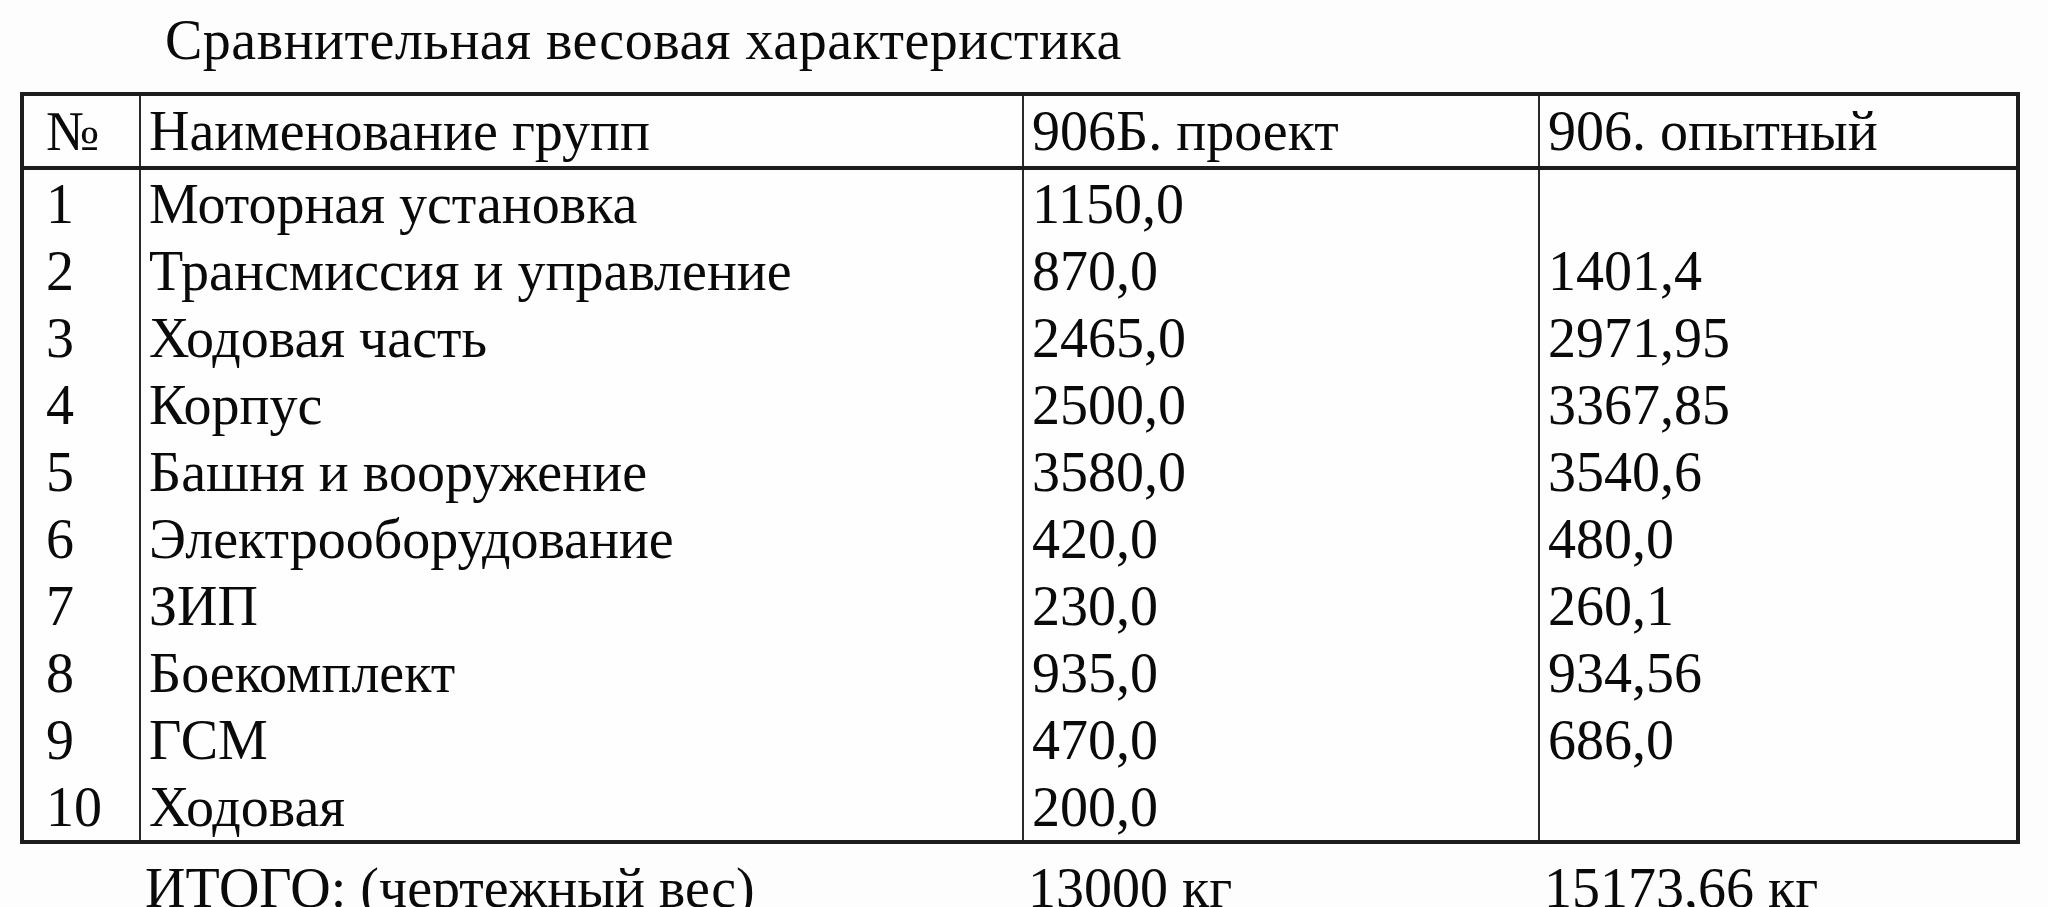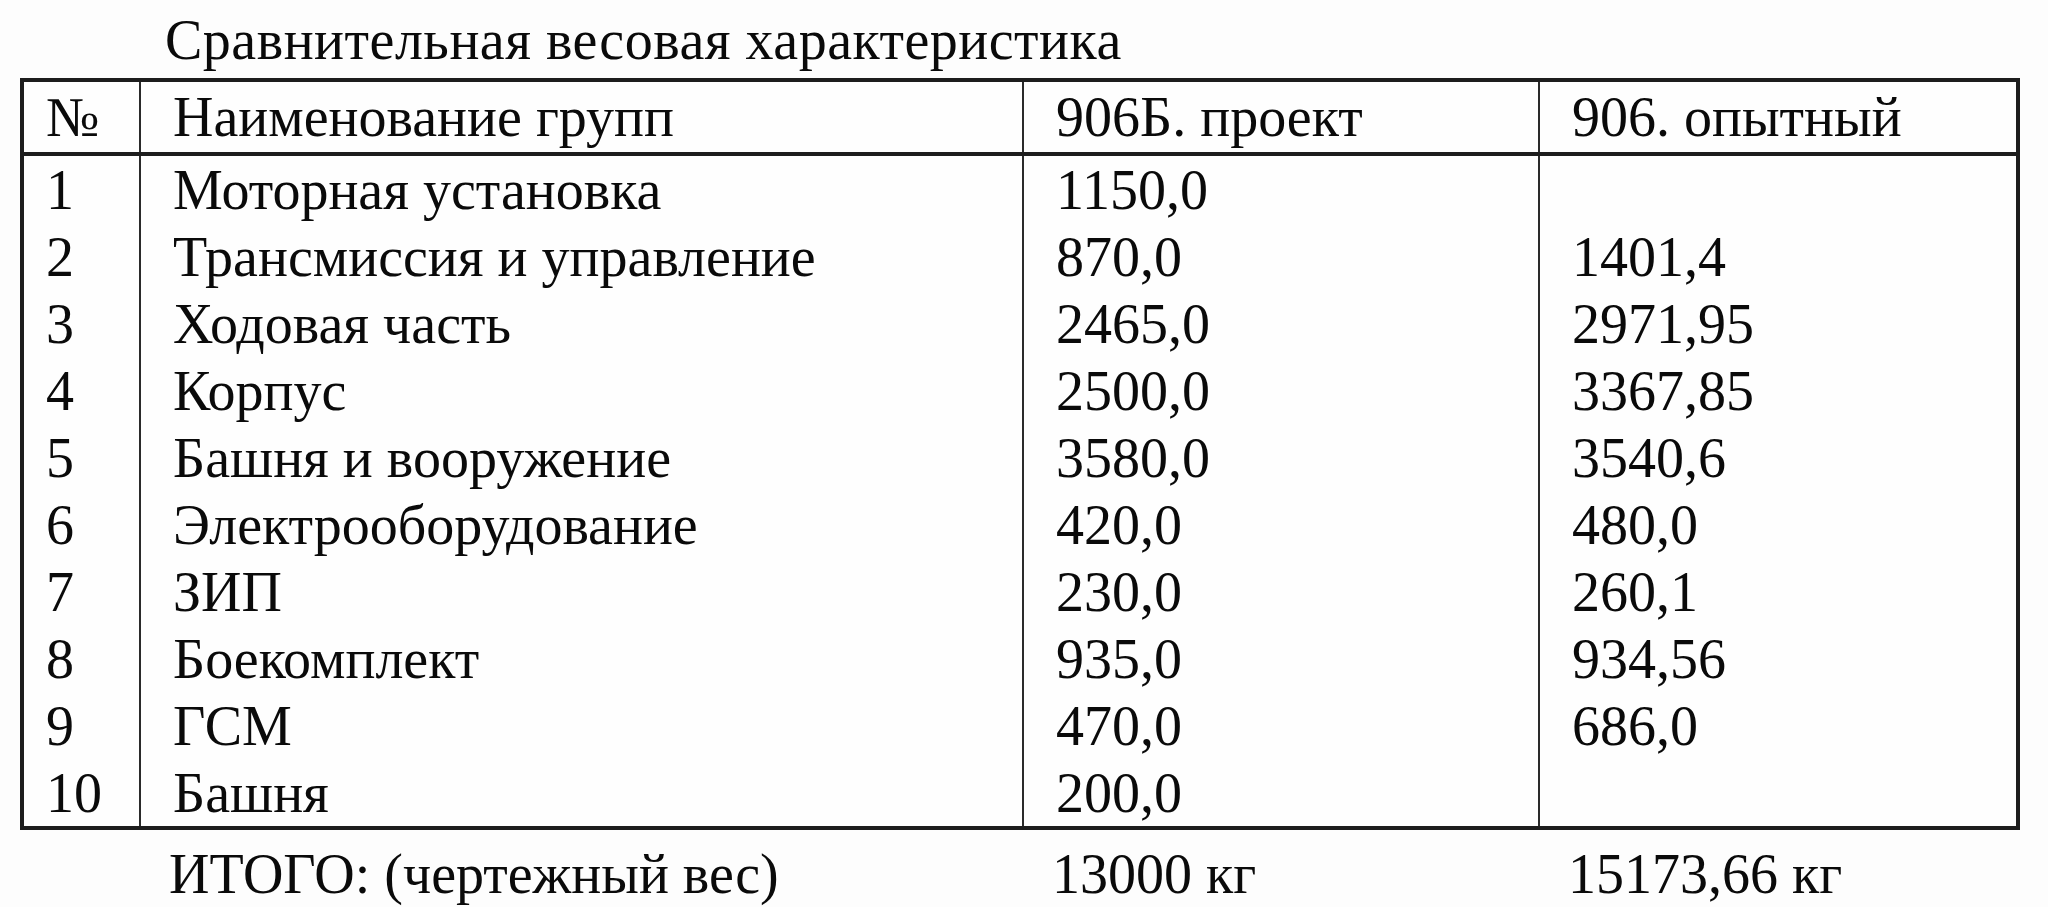--- a/index.html
+++ b/index.html
@@ -11,21 +11,21 @@
     font-family: "Liberation Serif", "DejaVu Serif", serif;
     color: #0a0a0a;
     overflow: hidden;
   }
   .page {
     position: relative;
     width: 2048px;
     height: 907px;
   }
   .title {
-    margin: 10px 0 8px 165px;
+    margin: 10px 0 22px 165px;
     font-size: 56px;
     line-height: 60px;
     letter-spacing: 0.5px;
     white-space: nowrap;
   }
   .tbl {
     margin-left: 20px;
     width: 2000px;
     border: 4px solid #1d1d1d;
     box-sizing: border-box;
@@ -38,21 +38,21 @@
   .header-row {
     height: 70px;
     border-bottom: 4px solid #1d1d1d;
   }
   .body-row {
     height: 67px;
   }
   .cell {
     display: flex;
     align-items: center;
-    padding-left: 32px;
+    padding-left: 8px;
     font-size: 56px;
     white-space: nowrap;
     overflow: hidden;
     box-sizing: border-box;
   }
   .cell.sep {
     border-right: 2px solid #2a2a2a;
   }
   .num-cell {
     padding-left: 22px;
@@ -143,21 +143,21 @@
 
     <div class="grid-row body-row">
       <div class="cell sep num-cell">9</div>
       <div class="cell sep">ГСМ</div>
       <div class="cell sep">470,0</div>
       <div class="cell">686,0</div>
     </div>
 
     <div class="grid-row body-row">
       <div class="cell sep num-cell">10</div>
-      <div class="cell sep">Башня</div>
+      <div class="cell sep">Ходовая</div>
       <div class="cell sep">200,0</div>
     </div>
 
   </div>
 
   <div class="footer-row">
     <div class="cell"></div>
     <div class="cell">ИТОГО: (чертежный вес)</div>
     <div class="cell">13000 кг</div>
     <div class="cell">15173,66 кг</div>

